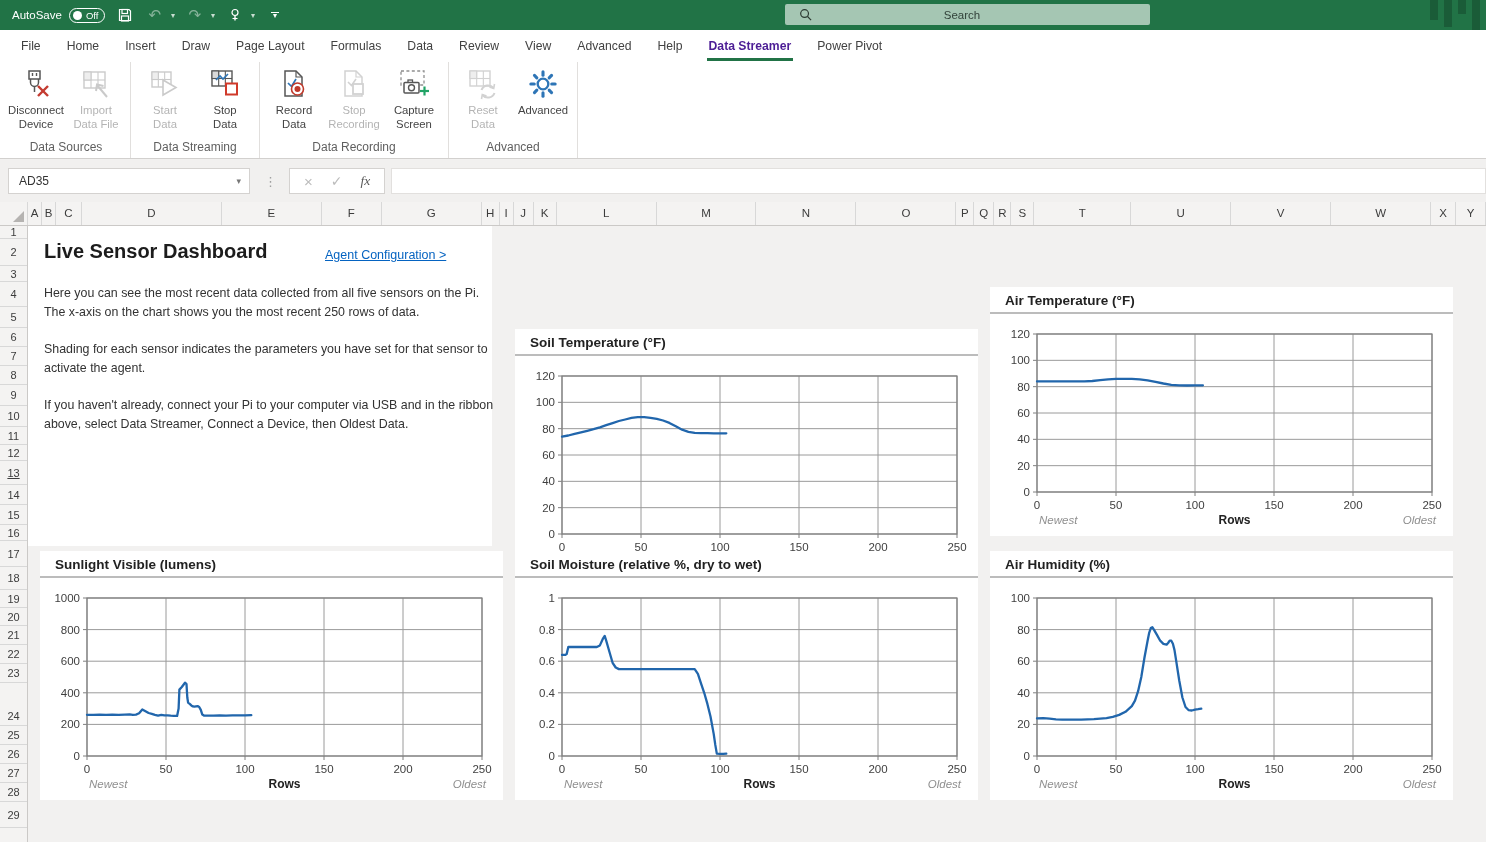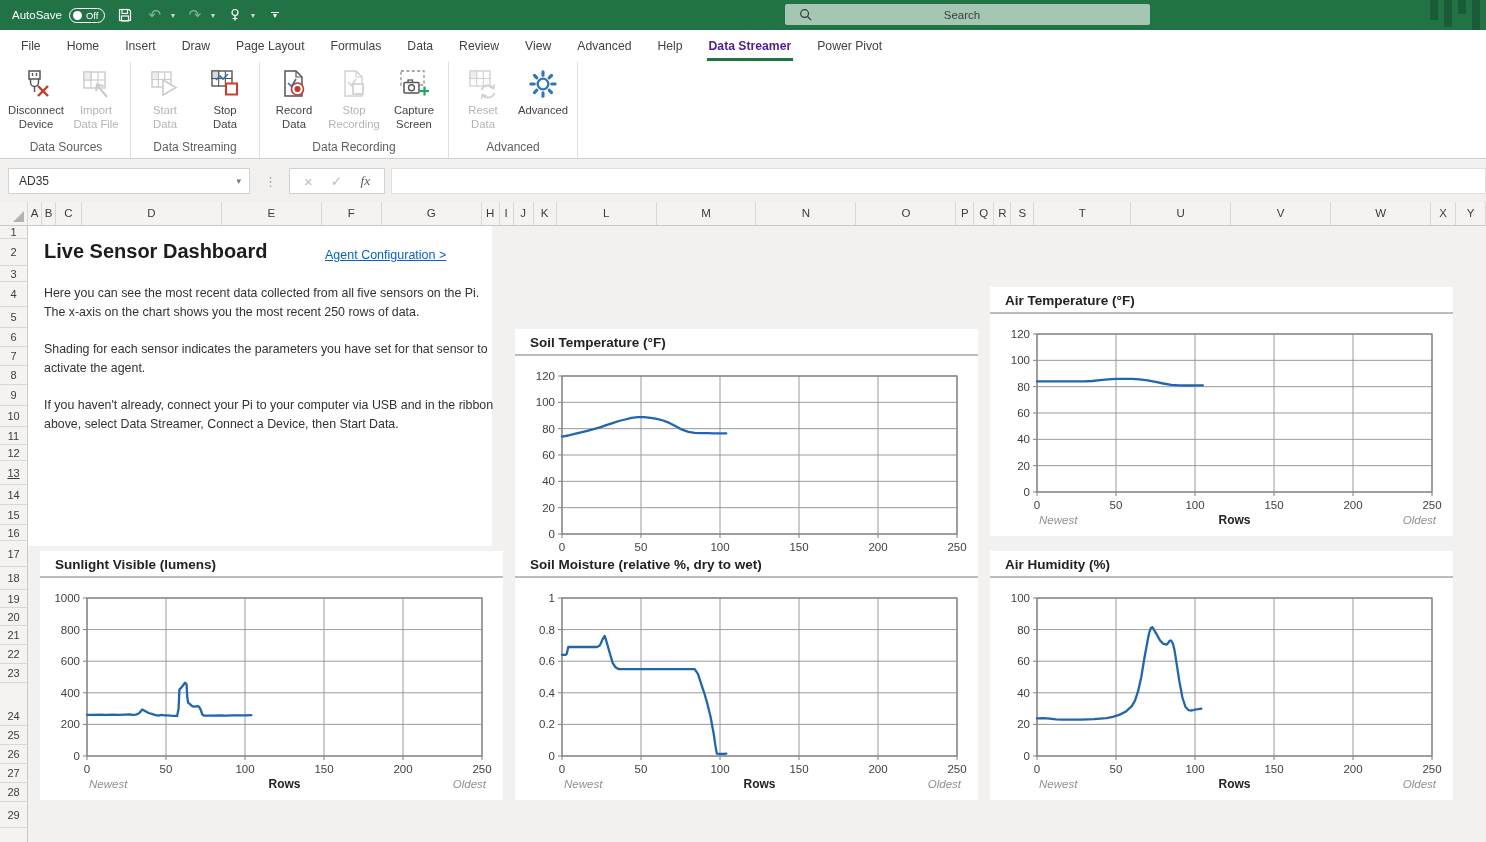--- a/index.html
+++ b/index.html
@@ -406,21 +406,21 @@
     </div>
 
   <div class="grid">
 
     <div class="panel info-panel">
       <div class="dash-title">Live Sensor Dashboard</div>
       <div class="dash-link">Agent Configuration &gt;</div>
       <div class="dash-paras">
         <p>Here you can see the most recent data collected from all five sensors on the Pi. The x-axis on the chart shows you the most recent 250 rows of data.</p>
         <p>Shading for each sensor indicates the parameters you have set for that sensor to activate the agent.</p>
-        <p>If you haven't already, connect your Pi to your computer via USB and in the ribbon above, select Data Streamer, Connect a Device, then Start Data.</p>
+        <p>If you haven't already, connect your Pi to your computer via USB and in the ribbon above, select Data Streamer, Connect a Device, then Oldest Data.</p>
       </div>
     </div>
 
     <div class="panel chart-panel cp-soil-temp">
       <div class="panel-title">Soil Temperature (°F)</div>
       <div class="panel-rule"></div>
       <div class="chart-body"><svg width="463" height="222" viewBox="0 0 463 222">
             <line x1="47" y1="178" x2="442" y2="178" stroke="#9a9a9a" stroke-width="1"></line>
             <line x1="43" y1="178" x2="47" y2="178" stroke="#7f7f7f" stroke-width="1"></line>
             <text x="40" y="182" text-anchor="end" font-size="11.5" fill="#3f3f3f">0</text>

